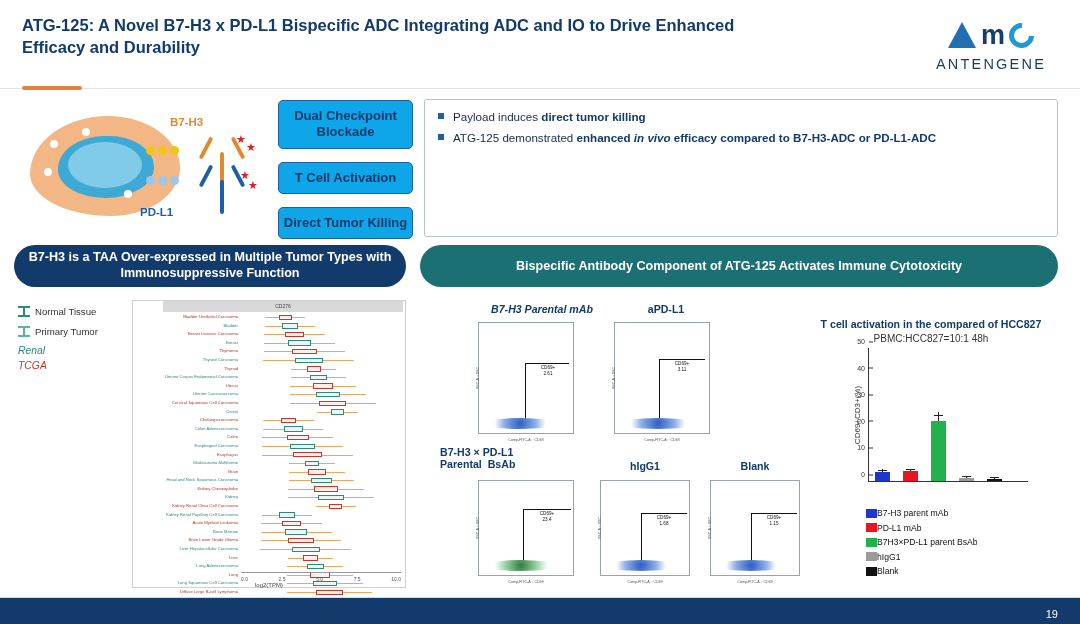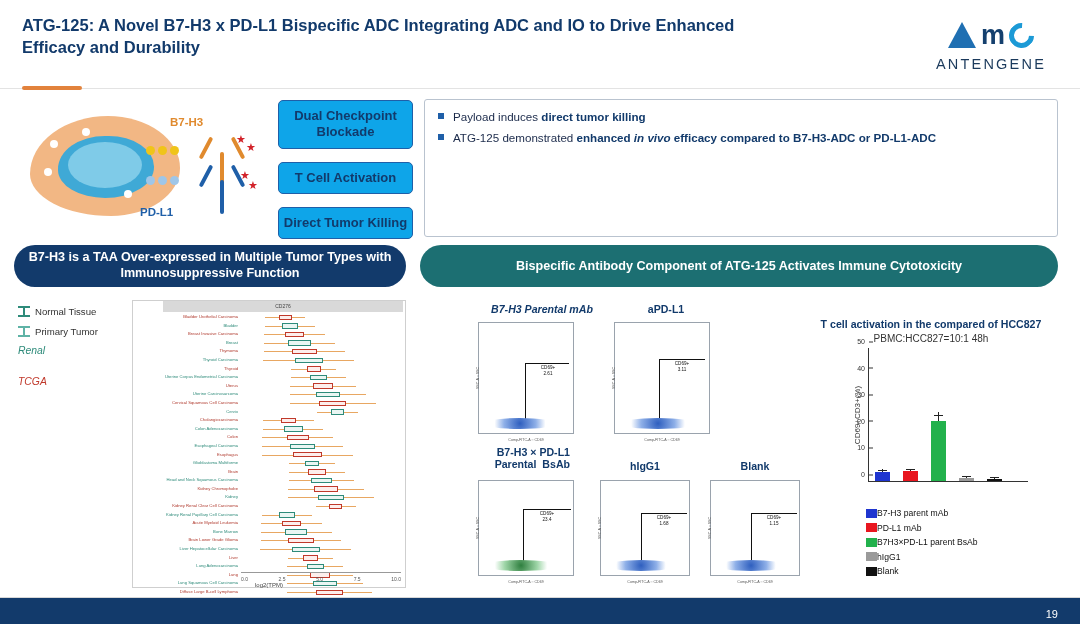--- a/index.html
+++ b/index.html
@@ -105,21 +105,21 @@
   .legend { position:absolute; left:18px; top:305px; width:110px; font-size:9.6px; }
   .legend-row { display:flex; align-items:center; gap:5px; margin-bottom:7px;}
   .lg-ico { width:12px;height:13px;position:relative; }
   .lg-ico:before, .lg-ico:after { content:""; position:absolute; left:0; width:12px;height:2px;}
   .lg-ico:before { top:1px; } .lg-ico:after { top:10px; }
   .lg-ico span { position:absolute; left:5px; top:1px; width:2px; height:11px; display:block;}
   .lg-normal:before, .lg-normal:after, .lg-normal span { background:#2e8b7a; }
   .lg-tumor:before, .lg-tumor:after, .lg-tumor span { background:#5fb3a6; }
   .lg-txt { color:#333; }
   .lg-gtex { color:#2e8b7a; font-style:italic; font-size:10.4px; margin-top:4px; }
-  .lg-tcga { color:#c0392b; font-style:italic; font-size:10.4px; margin-top:20px; }
+  .lg-tcga { color:#c0392b; font-style:italic; font-size:10.4px; margin-top:4px; }
 
   
   .boxplot {
     position:absolute; left:132px; top:300px; width:274px; height:288px;
     background:#ffffff; border:1px solid #cfcfcf;
   }
   .bp-head {
     position:absolute; left:30px; top:0; right:2px; height:11px; background:#d9d9d9;
     font-size:5px; text-align:center; color:#444; line-height:11px;
   }
@@ -580,21 +580,21 @@
 
   <div class="flow-title" style="left:606px; top:303px; width:120px;">aPD-L1</div>
   <div class="flow" style="left:614px; top:322px; width:96px; height:112px;">
     <span class="fl-y">SSC-A :: SSC</span>
     <span class="fl-x">Comp-FITC-A :: CD69</span>
     <span class="fl-gate" style="left:44px; top:36px; width:46px; height:60px; border-bottom:none; border-right:none;"></span>
     <span class="fl-note" style="left:46px; top:38px; width:42px;">CD69+<br>3.11</span>
     <span class="fl-cloud" style="left:6px; bottom:4px; width:74px; height:11px; background:radial-gradient(circle,#2f5fbf 0%,#8fb0e8 45%,rgba(255,255,255,0) 72%);"></span>
   </div>
 
-  <div class="flow-title" style="left:440px; top:446px; width:130px; text-align:right;">B7-H3 × PD-L1<br>Parental&nbsp; BsAb</div>
+  <div class="flow-title" style="left:440px; top:446px; width:130px; text-align:left;">B7-H3 × PD-L1<br>Parental&nbsp; BsAb</div>
   <div class="flow" style="left:478px; top:480px; width:96px; height:96px;">
     <span class="fl-y">SSC-A :: SSC</span>
     <span class="fl-x">Comp-FITC-A :: CD69</span>
     <span class="fl-gate" style="left:44px; top:28px; width:48px; height:52px; border-bottom:none; border-right:none;"></span>
     <span class="fl-note" style="left:46px; top:30px; width:44px;">CD69+<br>23.4</span>
     <span class="fl-cloud" style="left:6px; bottom:4px; width:72px; height:11px; background:radial-gradient(circle,#2f7f3f 0%,#9fd6a8 45%,rgba(255,255,255,0) 72%);"></span>
   </div>
 
   <div class="flow-title" style="left:600px; top:460px; width:90px;">hIgG1</div>
   <div class="flow" style="left:600px; top:480px; width:90px; height:96px;">

